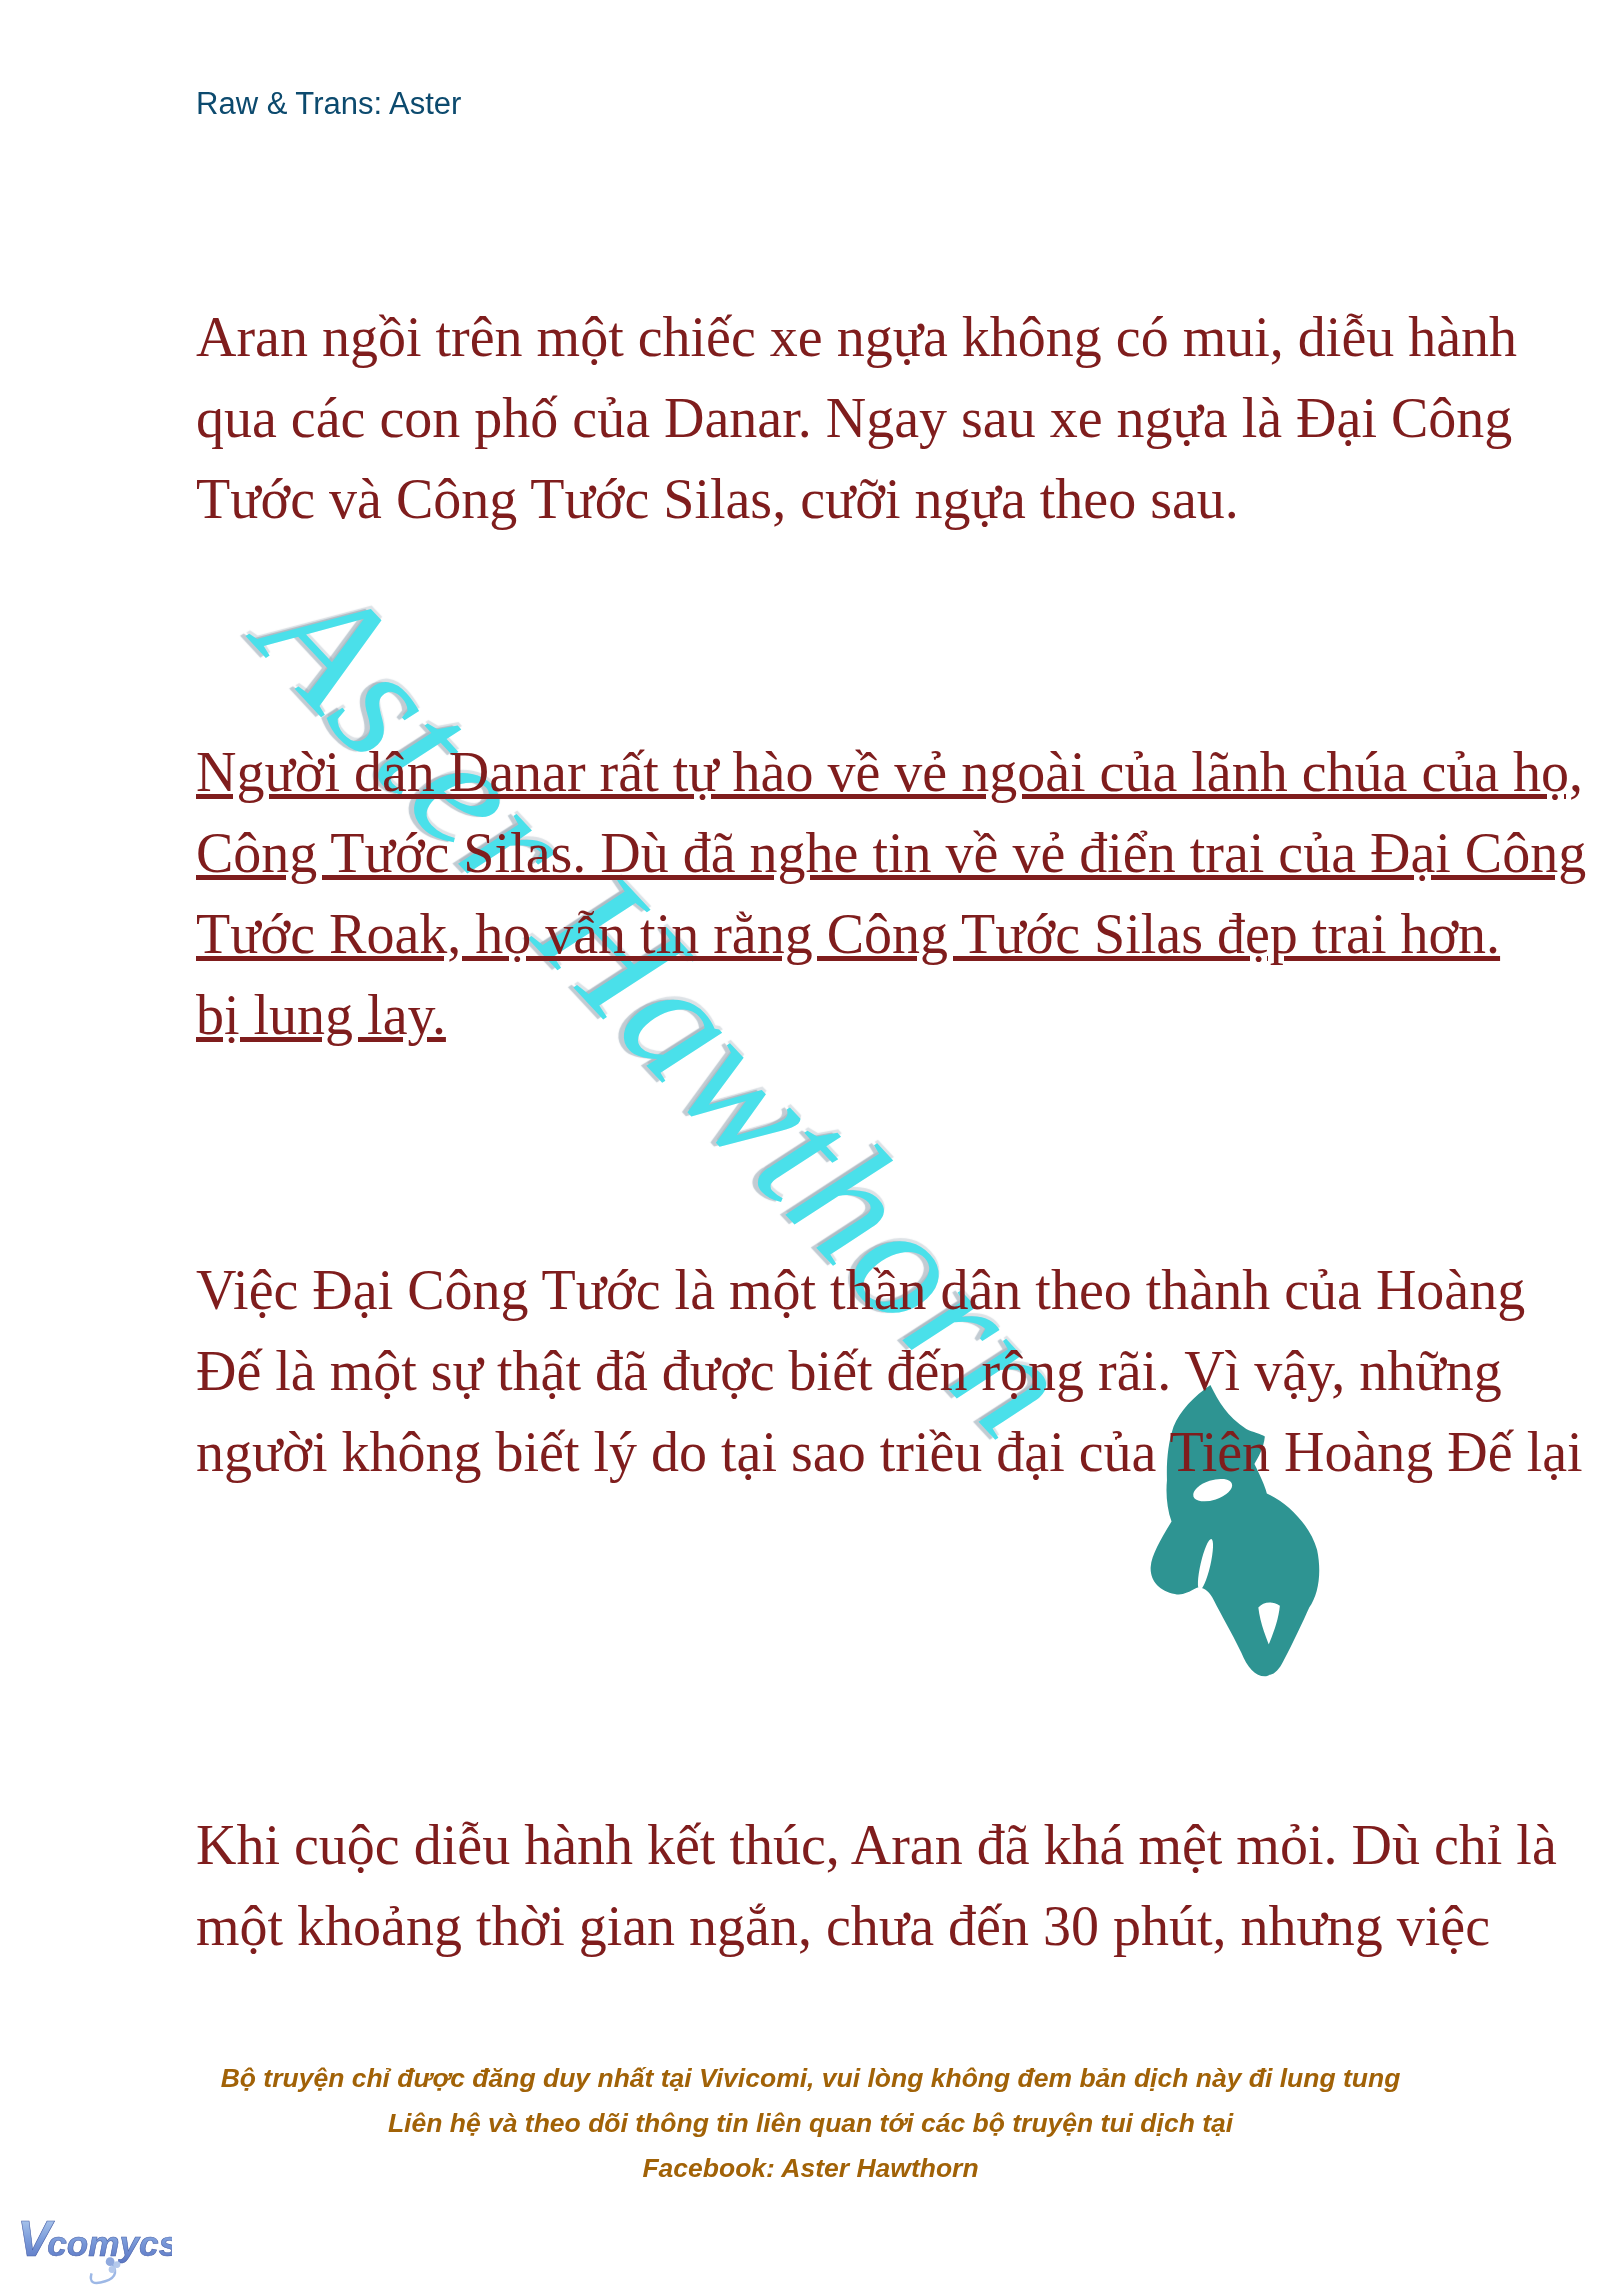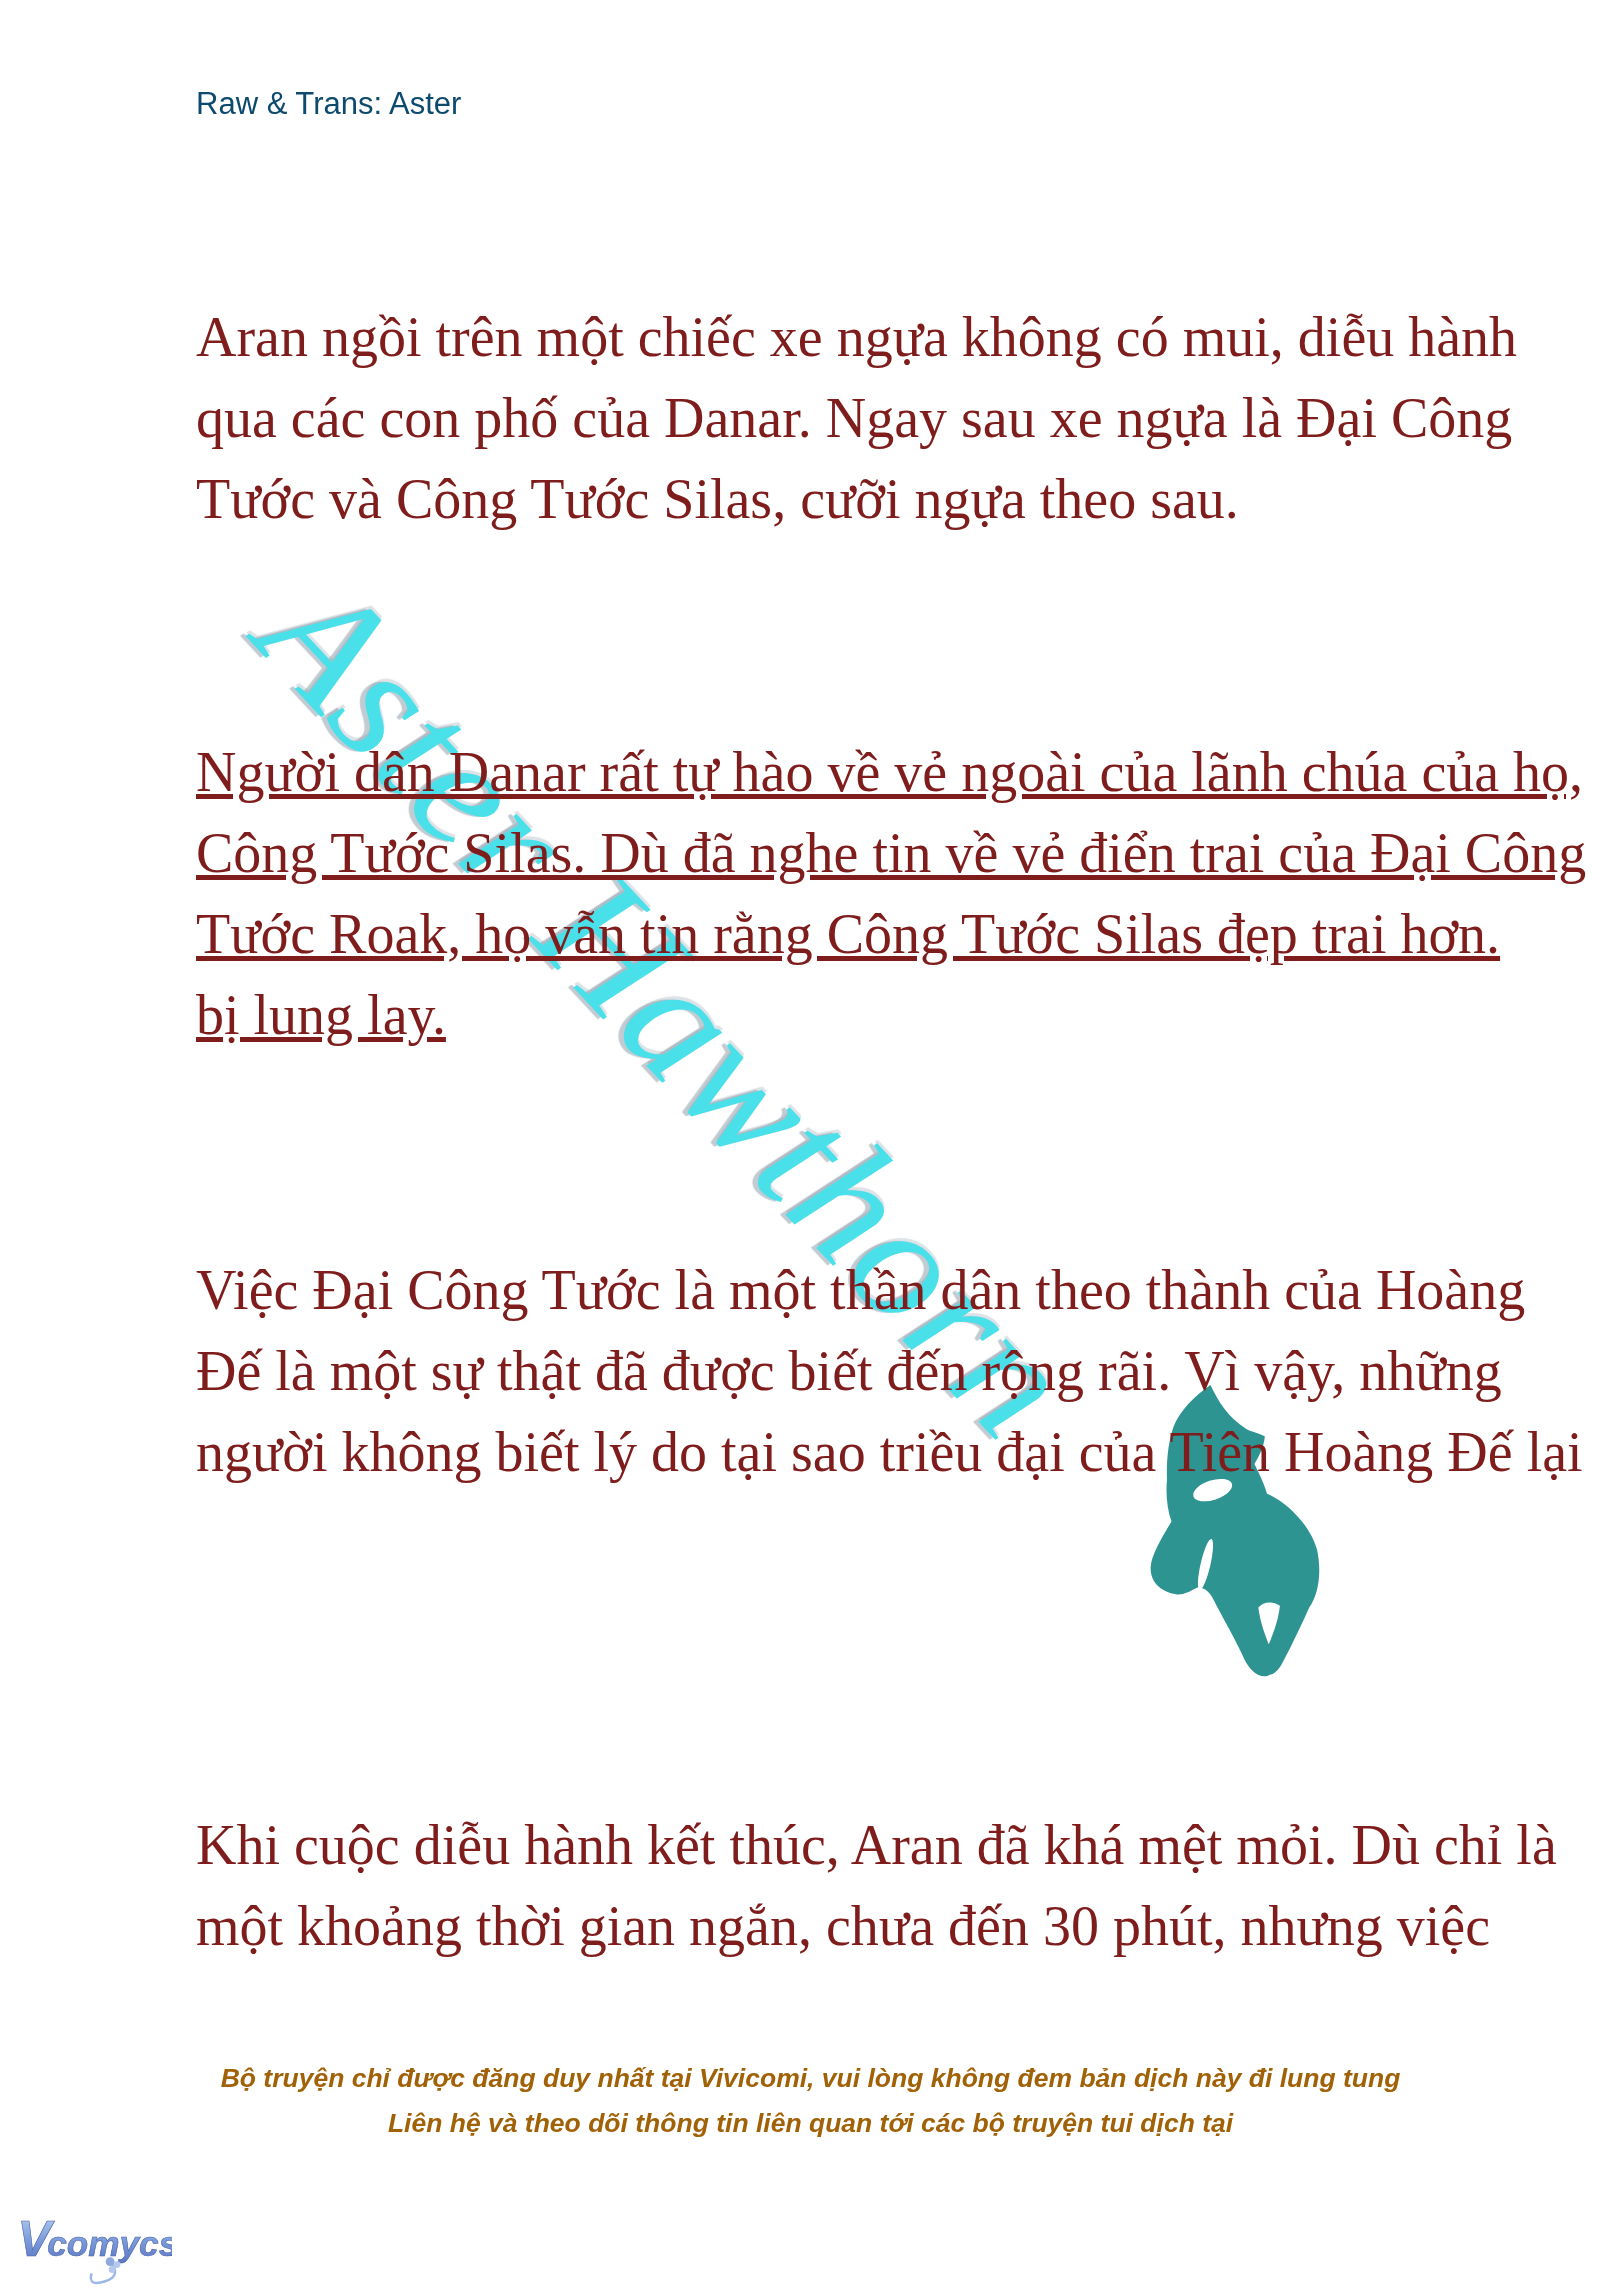--- a/index.html
+++ b/index.html
@@ -120,20 +120,21 @@
   <div class="para p4">
 
   <div class="line">Khi cuộc diễu hành kết thúc, Aran đã khá mệt mỏi. Dù chỉ là</div>
       <div class="line">một khoảng thời gian ngắn, chưa đến 30 phút, nhưng việc</div>
     </div>
 
   <div class="footer" style="color: #a16207;">
 
   <div class="line">Bộ truyện chỉ được đăng duy nhất tại Vivicomi, vui lòng không đem bản dịch này đi lung tung</div>
       <div class="line">Liên hệ và theo dõi thông tin liên quan tới các bộ truyện tui dịch tại</div>
+      <div class="line">Facebook: Aster Hawthorn</div>
     </div>
 
   <svg class="logo-svg" viewBox="0 0 160 88" xmlns="http://www.w3.org/2000/svg">
     <defs>
       <linearGradient id="logograd" x1="0" y1="0" x2="0" y2="1">
         <stop offset="0" stop-color="#bcd6f2"></stop>
         <stop offset="0.5" stop-color="#7f9fdc"></stop>
         <stop offset="1" stop-color="#5570c0"></stop>
       </linearGradient>
     </defs>

